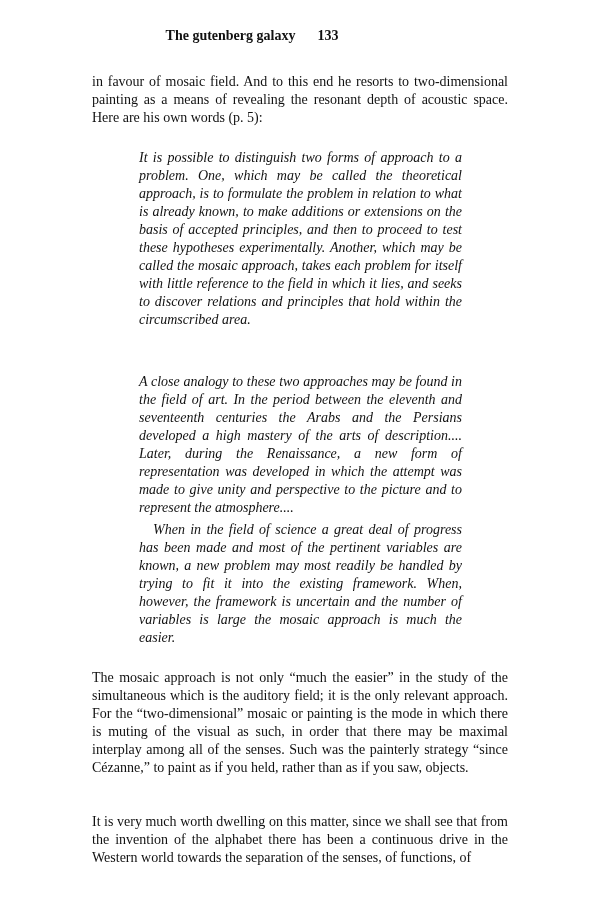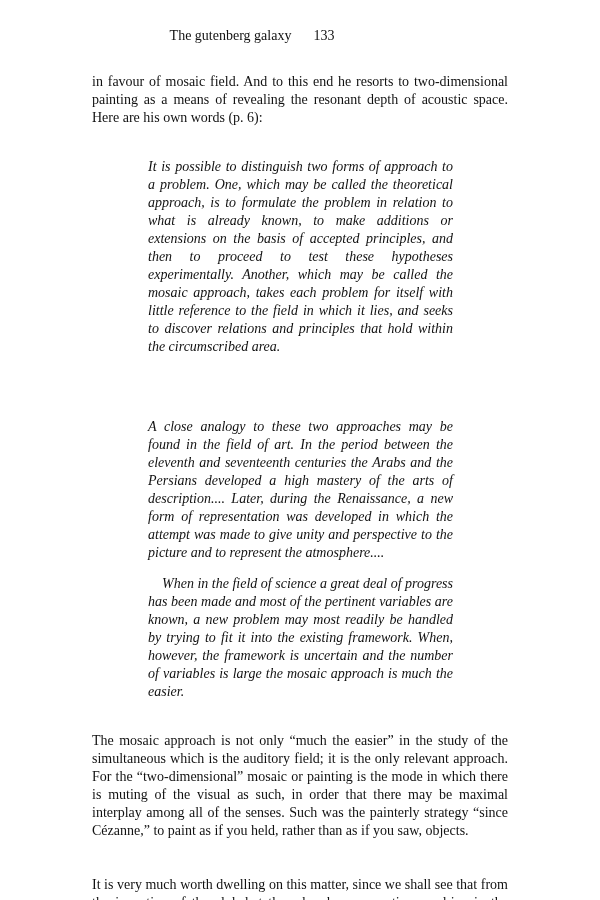--- a/index.html
+++ b/index.html
@@ -17,20 +17,21 @@
     }
     .running-head {
       position: absolute;
       top: 27px;
       left: 0;
       width: 504px;
       text-align: center;
       font-size: 14px;
       line-height: 18px;
       white-space: pre;
+      font-weight: bold;
     }
     .running-head .page-num {
       margin-left: 22px;
     }
     .page-body {
       position: absolute;
       top: 73px;
       left: 92px;
       width: 416px;
       font-size: 14px;
@@ -42,37 +43,37 @@
     }
     .gap { height: 18px; }
     .quote {
       margin: 0 42px 0 43px;
       font-style: italic;
       text-align: justify;
       font-size: 14px;
       line-height: 18px;
     }
     .quote p {
-      margin: 13px;
+      margin: 4px;
       font-style: italic;
     }
     .quote p.indent {
       text-indent: 14px;
     }
     .quote.bold {
       font-weight: bold;
     }
   </style>
 </head>
 <body>
 
 <div class="running-head"><span>The gutenberg galaxy</span><span class="page-num">133</span></div>
 
 <div class="page-body">
-  <p class="para">in favour of mosaic field. And to this end he resorts to two-dimensional painting as a means of revealing the resonant depth of acoustic space. Here are his own words (p. 6):</p>
+  <p class="para">in favour of mosaic field. And to this end he resorts to two-dimensional painting as a means of revealing the resonant depth of acoustic space. Here are his own words (p. 5):</p>
   <div class="gap"></div>
 
   <div class="quote">
     <p>It is possible to distinguish two forms of approach to a problem. One, which may be called the theoretical approach, is to formulate the problem in relation to what is already known, to make additions or extensions on the basis of accepted principles, and then to proceed to test these hypotheses experimentally. Another, which may be called the mosaic approach, takes each problem for itself with little reference to the field in which it lies, and seeks to discover relations and principles that hold within the circumscribed area.</p>
   </div>
   <div class="gap"></div>
 
   <div class="gap"></div>
 
   <div class="quote">

